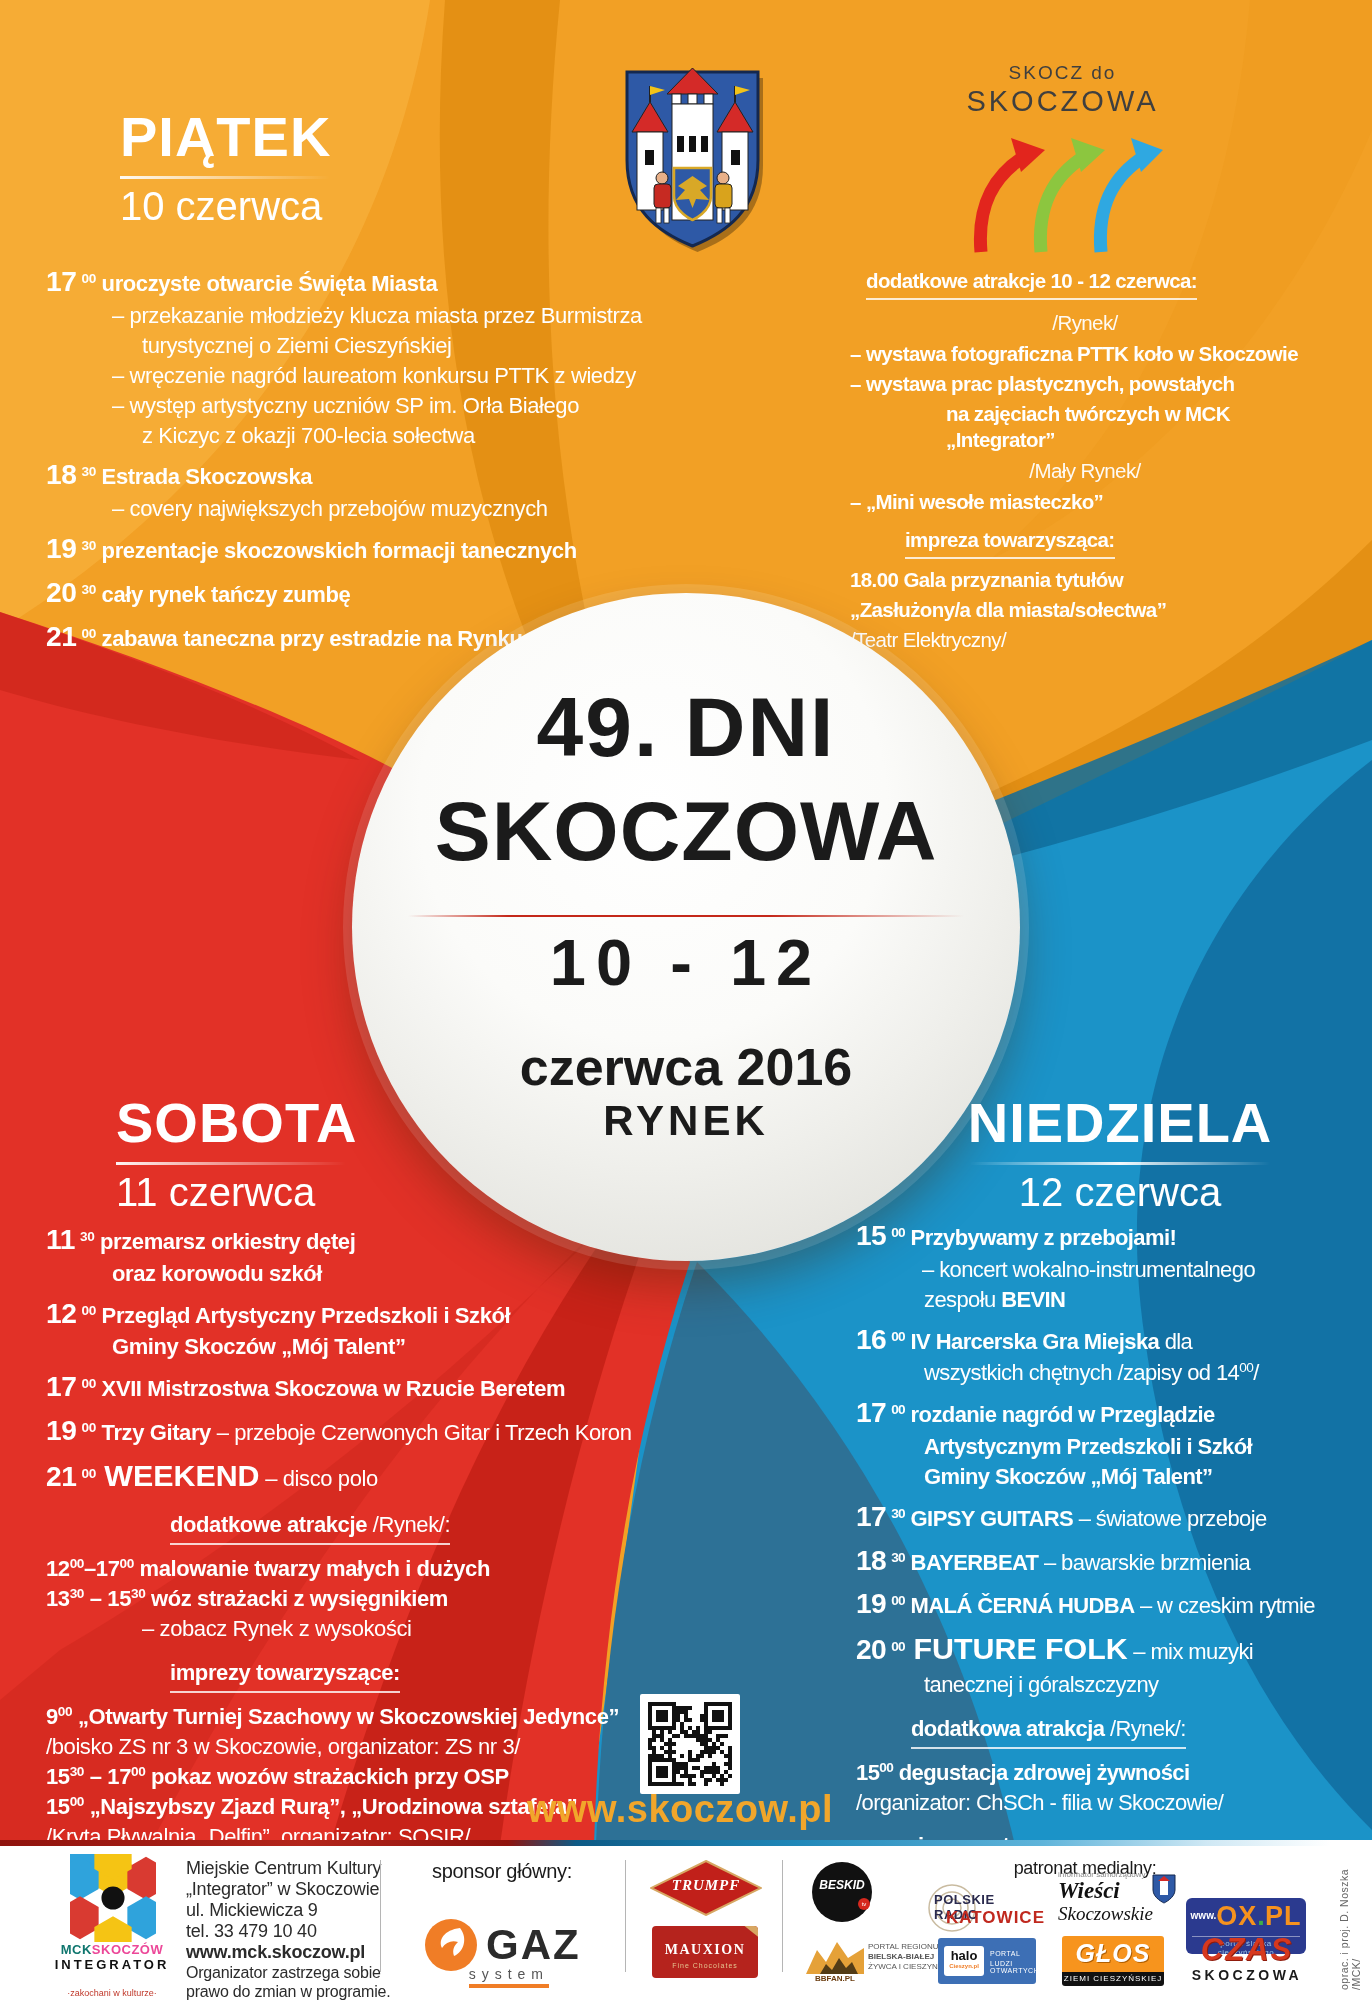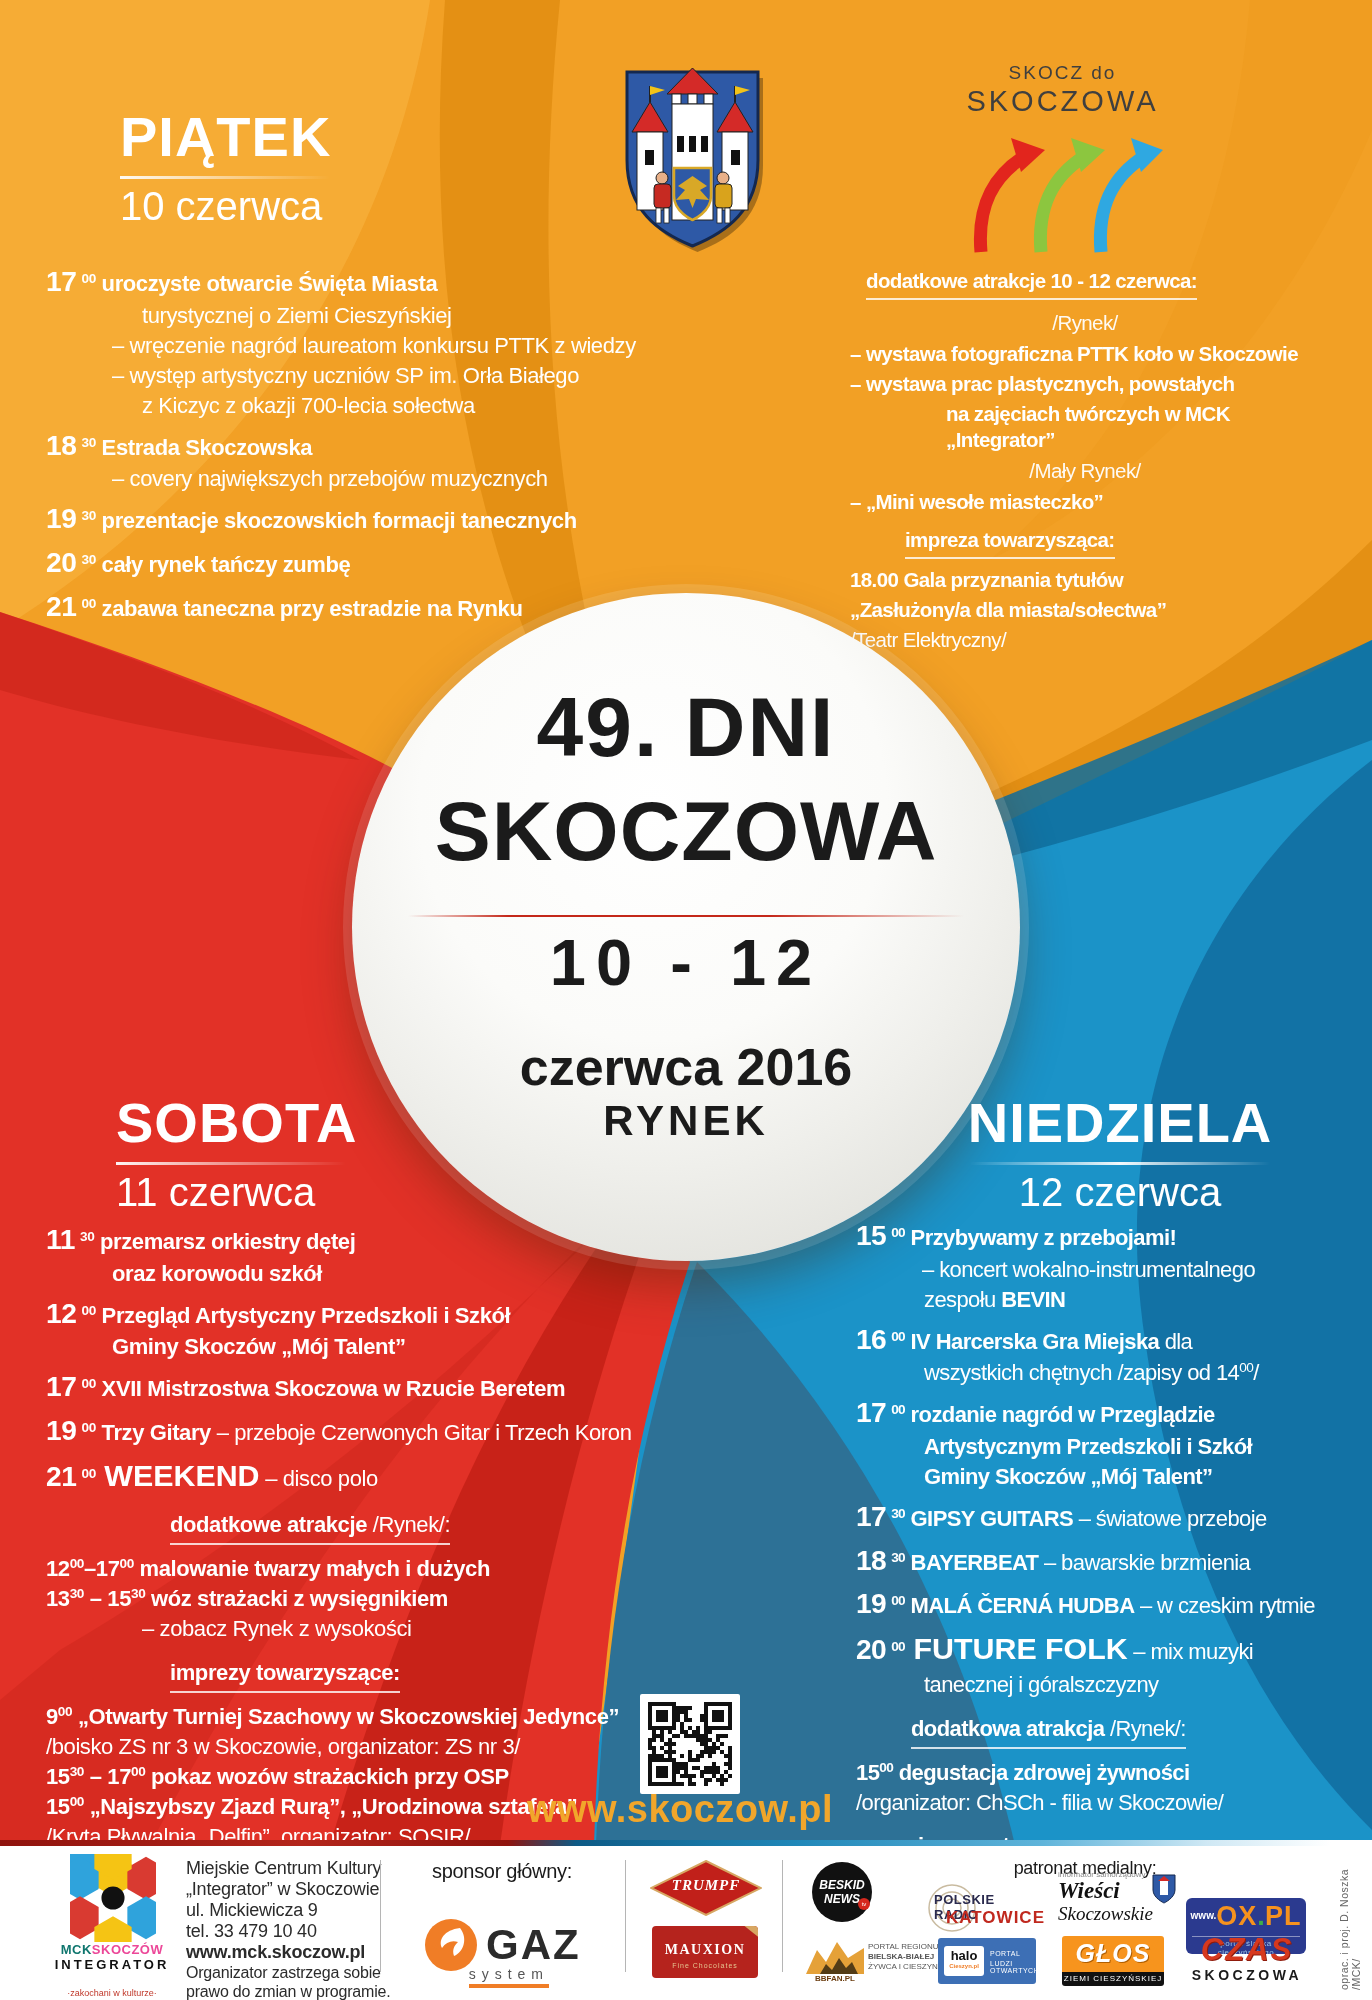--- a/index.html
+++ b/index.html
@@ -70,21 +70,21 @@
   #gaz .gword{font-size:42px;font-weight:700;color:#2b2b2b;letter-spacing:2px;margin-left:8px;line-height:1;}
   #gaz .gsys{font-size:14px;letter-spacing:6px;color:#555;border-bottom:4px solid #f07d26;padding-bottom:2px;margin-left:-112px;margin-top:64px;}
   #trumpf{position:absolute;left:650px;top:14px;width:112px;height:56px;}
   #trumpf .tx{position:absolute;left:0;top:17px;width:112px;text-align:center;color:#fff;font-family:"Liberation Serif",serif;font-style:italic;font-weight:700;font-size:15px;letter-spacing:1px;}
   #mauxion{position:absolute;left:652px;top:80px;width:106px;height:52px;background:#b5231d;border-radius:4px;overflow:hidden;}
   #mauxion .mx{position:absolute;left:0;top:16px;width:106px;text-align:center;color:#fff;font-family:"Liberation Serif",serif;font-weight:700;font-size:14px;letter-spacing:1.5px;}
   #mauxion .ms{position:absolute;left:0;top:36px;width:106px;text-align:center;color:#e6c590;font-size:7px;letter-spacing:1px;}
   #mauxion .tri{position:absolute;right:-6px;top:-8px;width:0;height:0;border-left:34px solid transparent;border-top:20px solid #d8a763;transform:rotate(8deg);}
   #beskid{position:absolute;left:812px;top:16px;width:60px;height:60px;background:#111;border-radius:50%;color:#fff;text-align:center;}
   #beskid .b1{font-size:12px;font-weight:700;font-style:italic;margin-top:16px;}
-  #beskid .b2{font-size:12px;font-weight:700;font-style:italic;}
+  #beskid .b2{font-size:12px;font-weight:400;font-style:italic;margin-top:39px;}
   #beskid .dot{position:absolute;right:2px;bottom:12px;width:12px;height:12px;background:#d6281e;border-radius:50%;font-size:6px;line-height:12px;}
   #bbfan{position:absolute;left:806px;top:90px;}
   #bbfan-side{position:absolute;left:868px;top:96px;font-size:8px;line-height:10px;color:#555;}
   #bbfan-side .mid{font-weight:700;}
   #radio{position:absolute;left:928px;top:32px;width:110px;height:60px;}
   #radio .r1{position:absolute;left:6px;top:14px;font-size:13px;font-weight:700;color:#2b2b4e;letter-spacing:.5px;}
   #radio .r2{position:absolute;left:18px;top:30px;font-size:17px;font-weight:700;color:#c0281e;letter-spacing:1px;}
   #wiesci{position:absolute;left:1058px;top:24px;width:120px;}
   #wiesci .w0{font-size:8px;color:#888;}
   #wiesci .w1{font-family:"Liberation Serif",serif;font-style:italic;font-weight:700;font-size:23px;color:#111;line-height:1.05;}
@@ -178,20 +178,21 @@
     </svg>
   </div>
 
   <div class="dayhead" style="left:120px;top:104px;">
     <div class="dayname">PIĄTEK</div>
     <div class="dayrule" style="width:210px;"></div>
     <div class="daydate">10 czerwca</div>
   </div>
   <div class="sched fri" style="left:46px;top:256px;width:670px;">
       <div class="line t"><span class="b tm">17</span><sup class="b">00</sup><span class="b"> uroczyste otwarcie Święta Miasta</span></div>
+      <div class="line c1"><span class="">– przekazanie młodzieży klucza miasta przez Burmistrza</span></div>
       <div class="line c2"><span class="">turystycznej o Ziemi Cieszyńskiej</span></div>
       <div class="line c1"><span class="">– wręczenie nagród laureatom konkursu PTTK z wiedzy</span></div>
       <div class="line c1"><span class="">– występ artystyczny uczniów SP im. Orła Białego</span></div>
       <div class="line c2"><span class="">z Kiczyc z okazji 700-lecia sołectwa</span></div>
       <div class="line t"><span class="b tm">18</span><sup class="b">30</sup><span class="b"> Estrada Skoczowska</span></div>
       <div class="line c1"><span class="">– covery największych przebojów muzycznych</span></div>
       <div class="line t"><span class="b tm">19</span><sup class="b">30</sup><span class="b"> prezentacje skoczowskich formacji tanecznych</span></div>
       <div class="line t"><span class="b tm">20</span><sup class="b">30</sup><span class="b"> cały rynek tańczy zumbę</span></div>
       <div class="line t"><span class="b tm">21</span><sup class="b">00</sup><span class="b"> zabawa taneczna przy estradzie na Rynku</span></div>
     </div>

